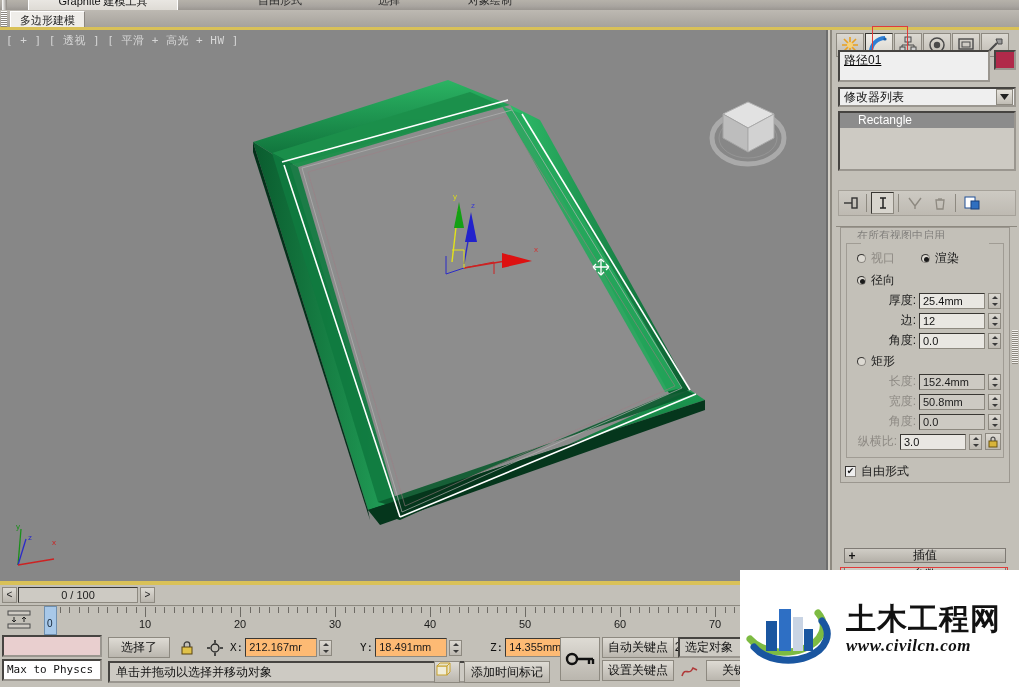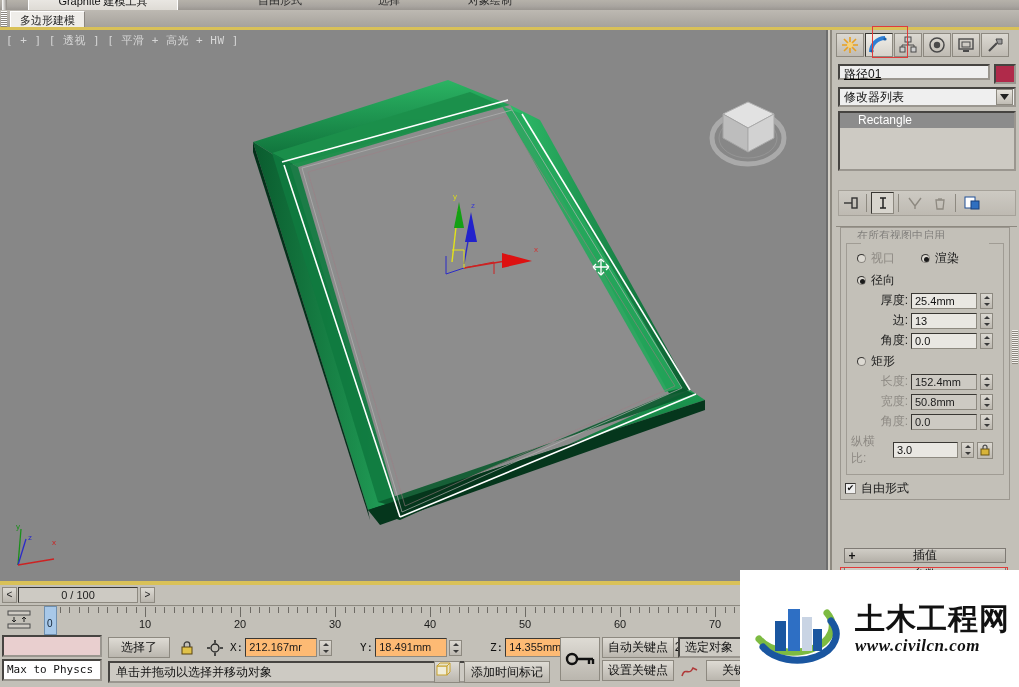--- a/index.html
+++ b/index.html
@@ -58,21 +58,21 @@
   
   .cmdpanel { position:absolute; left:830px; top:30px; width:189px; height:551px;
     background:#c3c0b8; border-left:2px solid #8d8980; }
   .panel-tabs { position:absolute; left:4px; top:2px; width:182px; height:26px;
     display:flex; align-items:center; gap:1px; }
   .ptab { width:28px; height:24px; border:1px solid #8d8980; background:linear-gradient(180deg,#dcd9d2,#bfbbb3);
     display:flex; align-items:center; justify-content:center; }
   .ptab.sel { background:linear-gradient(180deg,#f0eee9,#d7d3cb); border:1px inset #8d8980; }
   .redbox { position:absolute; border:1px solid #e03b3b; pointer-events:none; }
 
-  .nameRow { position:absolute; left:6px; top:34px; width:178px; height:16px; display:flex; gap:4px;text-decoration:underline; }
+  .nameRow { position:absolute; left:6px; top:20px; width:178px; height:32px; display:flex; gap:4px;text-decoration:underline; }
   .nameField { flex:1; background:#efefef; border:2px inset #9a968f; padding:1px 4px;
     font-size:12px; color:#111; line-height:15px; }
   .colorSwatch { width:22px; height:20px; border:2px inset #9a968f; }
 
   .modlist { position:absolute; left:6px; top:57px; width:178px; height:20px;
     background:#efefef; border:2px inset #9a968f; display:flex; align-items:center; }
   .modlist .txt { flex:1; padding:0 4px; font-size:12px; color:#111; }
   .modlist .arrow { width:17px; height:16px; margin-right:1px;
     background:linear-gradient(180deg,#e6e3dc,#c1bdb5); border:1px solid #8d8980;
     display:flex; align-items:center; justify-content:center; }
@@ -89,21 +89,21 @@
     border:1px solid transparent; }
   .sbtn.pressed { border:1px inset #8d8980; background:#d8d5ce; }
   .sep { width:1px; height:18px; background:#8d8980; margin:0 2px; }
 
   .rollscroll { position:absolute; left:4px; top:196px; width:181px; height:352px;
     overflow:hidden; border-top:1px solid #8d8980; }
   .rollout { position:absolute; left:4px; top:0; width:170px; background:#c3c0b8;
     border:1px solid #9b978f; }
   .cutrow { height:11px; overflow:hidden; opacity:.55; font-size:11px; padding-left:16px; color:#4a4a4a;}
 
-  .group { margin:4px 5px 0 5px; border:1px solid #a09c94; border-top:none; padding:6px 8px 4px 4px; position:relative; }
+  .group { margin:4px 5px 0 5px; border:1px solid #a09c94; border-top:none; padding:6px 0 4px 4px; position:relative; }
   .group::before { content:""; position:absolute; left:0; top:0; width:14px; height:1px; background:#a09c94; }
   .group::after  { content:""; position:absolute; right:0; top:0; width:14px; height:1px; background:#a09c94; }
 
   .radio-row { display:flex; align-items:center; gap:5px; margin:1px 0; font-size:12px; color:#1b1b1b; }
   .radio { width:9px; height:9px; border-radius:50%; border:1px inset #8a8680; background:#dcd9d2;
     display:inline-block; position:relative; }
   .radio.on::after { content:""; position:absolute; left:2px; top:2px; width:5px; height:5px;
     border-radius:50%; background:#1a1a1a; }
   .dim { color:#8e8a84; }
 
@@ -175,21 +175,21 @@
   .addtime-ico { position:absolute; left:434px; top:26px; width:26px; height:22px; }
   .addtime-lbl { position:absolute; left:464px; top:26px; height:22px; display:flex; align-items:center;
     font-size:12px; color:#111; padding:0 6px;}
   .keybtn { position:absolute; height:21px; display:flex; align-items:center; justify-content:center;
     font-size:12px; color:#111; padding:0 4px;}
   .keyicon { position:absolute; left:560px; top:2px; width:40px; height:44px;
     display:flex; align-items:center; justify-content:center;}
 
   
   .watermark { position:absolute; left:740px; top:570px; width:279px; height:117px;
-    background:#ffffff; display:flex; align-items:center; justify-content:center; gap:14px; }
+    background:#ffffff; display:flex; align-items:center; gap:14px; }
   .wm-text { display:flex; flex-direction:column; line-height:1; }
   .wm-cn { font-size:30px; font-weight:bold; color:#111; letter-spacing:1px;
     font-family:"DejaVu Sans","Liberation Sans",sans-serif;}
   .wm-url { font-size:17px; font-style:italic; font-weight:bold; color:#111; margin-top:3px;
     font-family:"Liberation Serif","DejaVu Serif",serif; letter-spacing:.5px;}
 </style>
 </head>
 <body>
 
 <div id="app">
@@ -439,21 +439,21 @@
           <div class="field-row">
             <span class="lbl">厚度:</span>
             <span class="spin-input active">25.4mm</span>
             <span class="spinner">
                 <i class="up"></i>
                 <i class="dn"></i>
               </span>
           </div>
           <div class="field-row">
             <span class="lbl">边:</span>
-            <span class="spin-input active">13</span>
+            <span class="spin-input active">12</span>
             <span class="spinner">
                 <i class="up"></i>
                 <i class="dn"></i>
               </span>
           </div>
           <div class="field-row">
             <span class="lbl">角度:</span>
             <span class="spin-input active">0.0</span>
             <span class="spinner">
                 <i class="up"></i>

